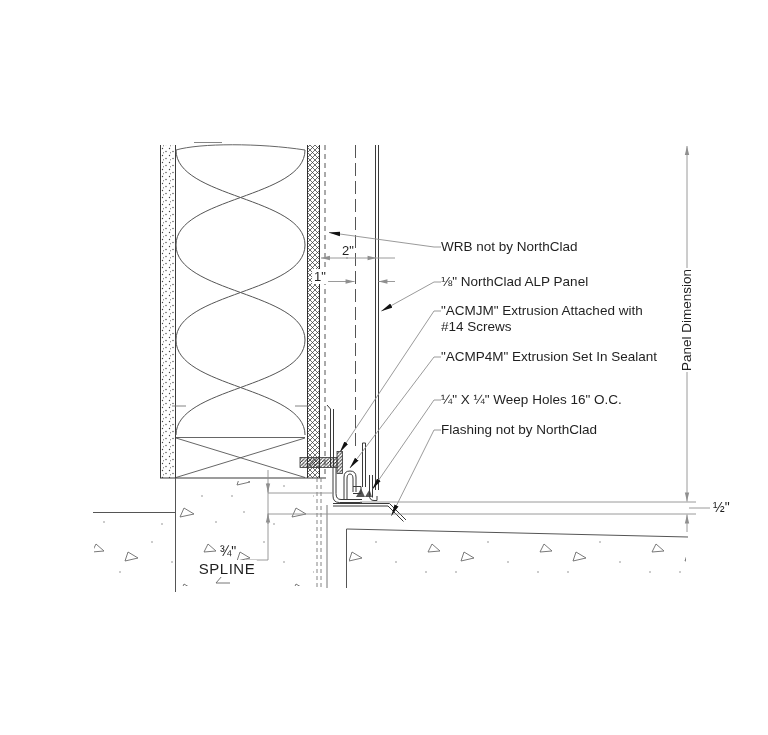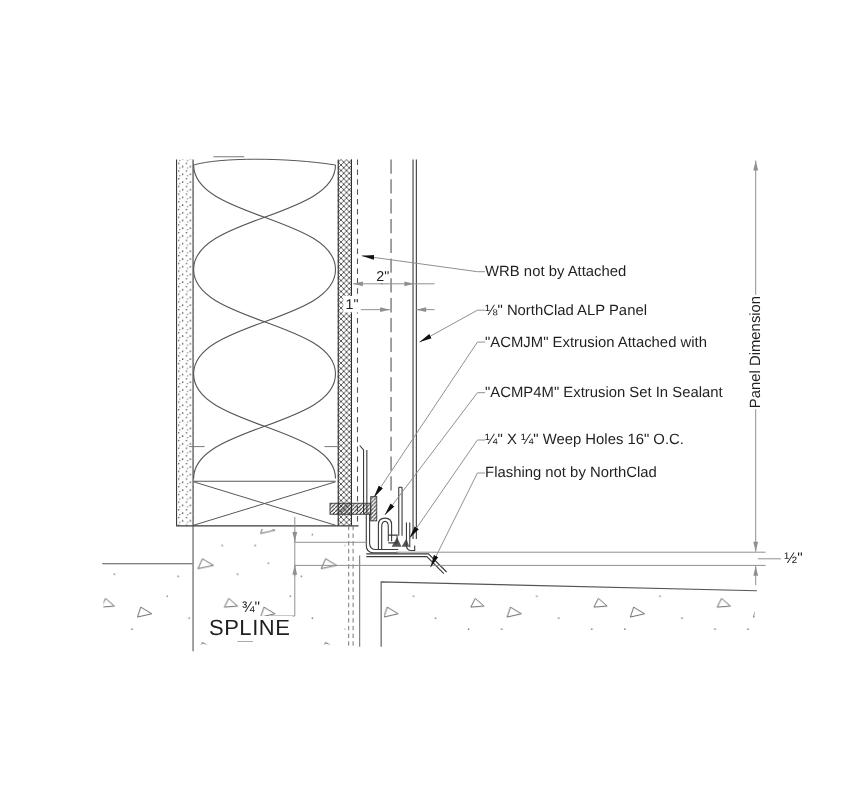--- a/index.html
+++ b/index.html
@@ -4,21 +4,21 @@
 <style>
   html,body{margin:0;padding:0;background:#ffffff;}
   .canvas{position:relative;width:768px;height:735px;background:#ffffff;overflow:hidden;
           font-family:"Liberation Sans", sans-serif;}
   .canvas svg{position:absolute;left:0;top:0;}
   .lbl{position:absolute;font-size:13.5px;line-height:16px;color:#1f1f1f;white-space:nowrap;}
   .lbl .ln{display:block;}
   .dim{position:absolute;font-size:13px;color:#1f1f1f;white-space:nowrap;}
   .ctr{transform:translateX(-50%);}
   .bg-white{background:#ffffff;padding:0 2px;}
-  .spline{font-size:20px;letter-spacing:.5px;}
+  .spline{font-size:15px;letter-spacing:.5px;}
   .frac{font-size:14px;}
   .vert{position:absolute;font-size:13.5px;color:#1f1f1f;white-space:nowrap;
         transform:translate(-50%,-50%) rotate(-90deg);}
 </style>
 </head>
 <body>
 
 <div class="canvas">
 
 <svg width="768" height="735" viewBox="0 0 768 735">
@@ -176,24 +176,25 @@
   <g stroke="#8f8f8f" stroke-width="0.9" fill="none">
     <polyline points="441,247 434,247 329,232.5" marker-end="url(#leadArrow)"></polyline>
     <polyline points="441,282 434,282 381.5,311" marker-end="url(#leadArrow)"></polyline>
     <polyline points="441,311 434,311 340,452" marker-end="url(#leadArrow)"></polyline>
     <polyline points="441,357 434,357 350,468" marker-end="url(#leadArrow)"></polyline>
     <polyline points="441,400 434,400 372.5,489" marker-end="url(#leadArrow)"></polyline>
     <polyline points="441,430 434,430 391.5,515.5" marker-end="url(#leadArrow)"></polyline>
   </g>
 </svg>
 
-  <div class="lbl" style="left:441px;top:239px">WRB not by Attached</div>
+  <div class="lbl" style="left:441px;top:239px">WRB not by NorthClad</div>
   <div class="lbl" style="left:441px;top:274px">⅛" NorthClad ALP Panel</div>
   <div class="lbl" style="left:441px;top:303px">
     <span class="ln">"ACMJM" Extrusion Attached with</span>
+    <span class="ln">#14 Screws</span>
   </div>
   <div class="lbl" style="left:441px;top:349px">
     <span class="ln">"ACMP4M" Extrusion Set In Sealant</span>
   </div>
   <div class="lbl" style="left:441px;top:392px">¼" X ¼" Weep Holes 16" O.C.</div>
   <div class="lbl" style="left:441px;top:422px">Flashing not by NorthClad</div>
 
   <div class="dim ctr" style="left:348px;top:243px">2"</div>
   <div class="dim ctr bg-white" style="left:320px;top:269px">1"</div>
   <div class="dim frac" style="left:713px;top:499px">½"</div>

